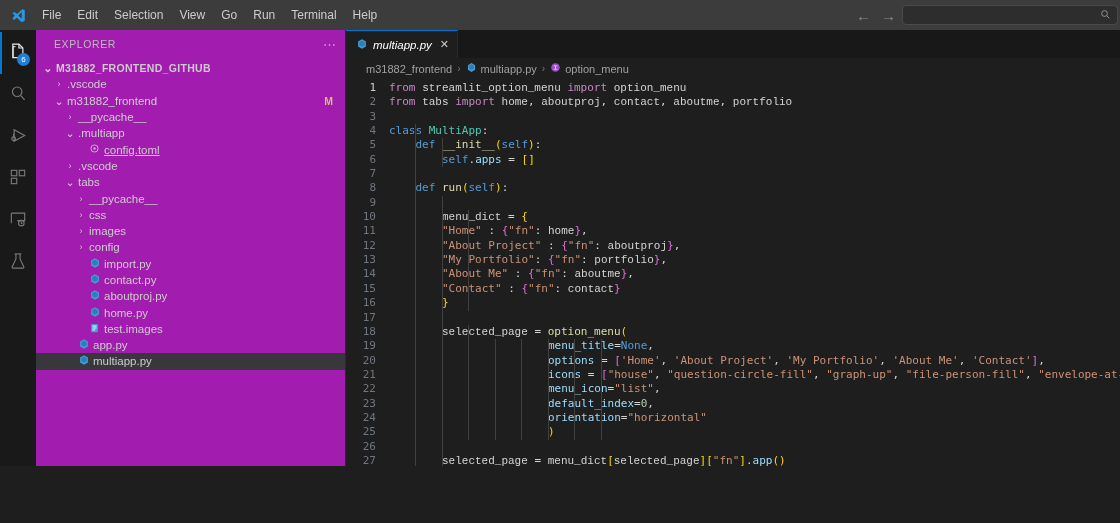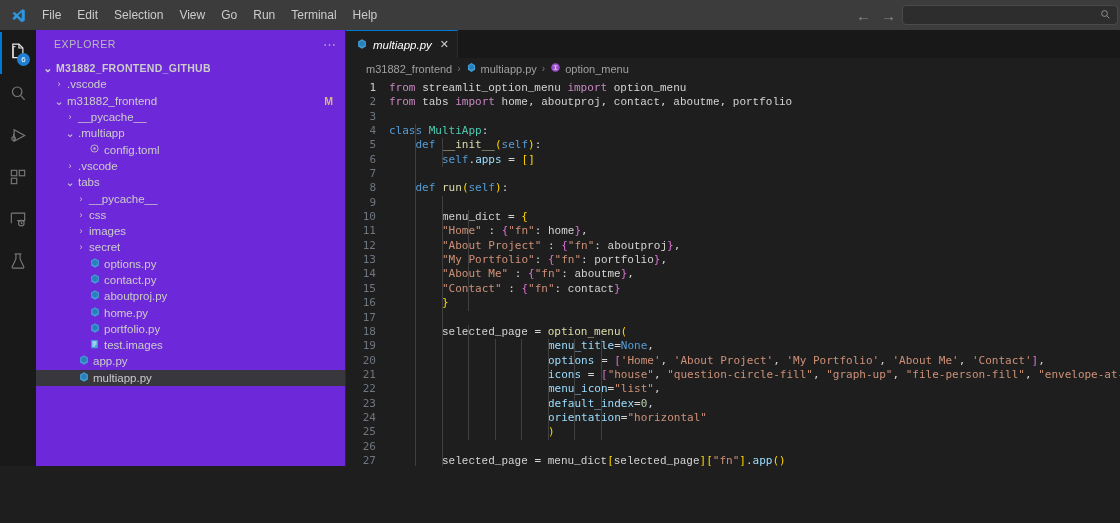--- a/index.html
+++ b/index.html
@@ -50,21 +50,21 @@
   }
   .act-badge {
     position: absolute; right: 6px; bottom: 8px; min-width: 13px; height: 13px;
     background: #1f7fd4; color: #fff; font-size: 8px; border-radius: 7px;
     display: flex; align-items: center; justify-content: center; padding: 0 3px;
     font-family: "Liberation Sans", sans-serif;
   }
 
   
   .sidebar {
-    width: 310px; min-width: 310px; background: #6d28d9;
+    width: 310px; min-width: 310px; background: #a21caf;
     display: flex; flex-direction: column; border-right: 1px solid #2b2b2b;
   }
   .sidebar-header {
     height: 28px; display: flex; align-items: center; justify-content: space-between;
     padding: 0 8px 0 18px;
   }
   .sidebar-title { color: #bbbbbb; font-size: 10.5px; letter-spacing: .6px; }
   .sidebar-actions { color: #bbbbbb; font-size: 13px; letter-spacing: 1px; cursor: default; }
   .tree { flex: 1; overflow: hidden; padding-top: 2px; }
   .trow {
@@ -244,21 +244,21 @@
             <span class="tmod">M</span>
           </div>
           <div class="trow" style="padding-left: 28px;">
             <span class="chev">›</span>
             <span class="tlabel">__pycache__</span>
           </div>
           <div class="trow" style="padding-left: 28px;">
             <span class="chev" style="font-size: 11px; line-height: 6px;">⌄</span>
             <span class="tlabel">.multiapp</span>
           </div>
-          <div class="trow" style="padding-left: 39px;">
+          <div class="trow" style="padding-left: 39px; text-decoration: underline;">
             <span class="chev"></span>
             <span class="ticon"><svg width="11" height="11" viewBox="0 0 16 16">
                 <circle cx="8" cy="8" r="5.2" fill="none" stroke="#bdbdbd" stroke-width="1.4"></circle>
                 <circle cx="8" cy="8" r="1.7" fill="#bdbdbd"></circle>
               </svg></span>
             <span class="tlabel">config.toml</span>
           </div>
           <div class="trow" style="padding-left: 28px;">
             <span class="chev">›</span>
             <span class="tlabel">.vscode</span>
@@ -274,29 +274,29 @@
           <div class="trow" style="padding-left: 39px;">
             <span class="chev">›</span>
             <span class="tlabel">css</span>
           </div>
           <div class="trow" style="padding-left: 39px;">
             <span class="chev">›</span>
             <span class="tlabel">images</span>
           </div>
           <div class="trow" style="padding-left: 39px;">
             <span class="chev">›</span>
-            <span class="tlabel">secret</span>
-          </div>
-          <div class="trow" style="padding-left: 39px;">
-            <span class="chev"></span>
-            <span class="ticon"><svg width="12" height="12" viewBox="0 0 16 16">
-                <path d="M8 1.6 13.2 4.6v6.8L8 14.4 2.8 11.4V4.6z" fill="#3f9fd6"></path>
-                <path d="M8 3.4 11.6 5.5v4.1L8 11.7 4.4 9.6V5.5z" fill="#2b7fb8"></path>
-              </svg></span>
-            <span class="tlabel">options.py</span>
+            <span class="tlabel">config</span>
+          </div>
+          <div class="trow" style="padding-left: 39px;">
+            <span class="chev"></span>
+            <span class="ticon"><svg width="12" height="12" viewBox="0 0 16 16">
+                <path d="M8 1.6 13.2 4.6v6.8L8 14.4 2.8 11.4V4.6z" fill="#3f9fd6"></path>
+                <path d="M8 3.4 11.6 5.5v4.1L8 11.7 4.4 9.6V5.5z" fill="#2b7fb8"></path>
+              </svg></span>
+            <span class="tlabel">import.py</span>
           </div>
           <div class="trow" style="padding-left: 39px;">
             <span class="chev"></span>
             <span class="ticon"><svg width="12" height="12" viewBox="0 0 16 16">
                 <path d="M8 1.6 13.2 4.6v6.8L8 14.4 2.8 11.4V4.6z" fill="#3f9fd6"></path>
                 <path d="M8 3.4 11.6 5.5v4.1L8 11.7 4.4 9.6V5.5z" fill="#2b7fb8"></path>
               </svg></span>
             <span class="tlabel">contact.py</span>
           </div>
           <div class="trow" style="padding-left: 39px;">
@@ -307,28 +307,20 @@
               </svg></span>
             <span class="tlabel">aboutproj.py</span>
           </div>
           <div class="trow" style="padding-left: 39px;">
             <span class="chev"></span>
             <span class="ticon"><svg width="12" height="12" viewBox="0 0 16 16">
                 <path d="M8 1.6 13.2 4.6v6.8L8 14.4 2.8 11.4V4.6z" fill="#3f9fd6"></path>
                 <path d="M8 3.4 11.6 5.5v4.1L8 11.7 4.4 9.6V5.5z" fill="#2b7fb8"></path>
               </svg></span>
             <span class="tlabel">home.py</span>
-          </div>
-          <div class="trow" style="padding-left: 39px;">
-            <span class="chev"></span>
-            <span class="ticon"><svg width="12" height="12" viewBox="0 0 16 16">
-                <path d="M8 1.6 13.2 4.6v6.8L8 14.4 2.8 11.4V4.6z" fill="#3f9fd6"></path>
-                <path d="M8 3.4 11.6 5.5v4.1L8 11.7 4.4 9.6V5.5z" fill="#2b7fb8"></path>
-              </svg></span>
-            <span class="tlabel">portfolio.py</span>
           </div>
           <div class="trow" style="padding-left: 39px;">
             <span class="chev"></span>
             <span class="ticon"><svg width="11" height="12" viewBox="0 0 16 16">
                 <rect x="3" y="2" width="10" height="12" rx="1" fill="#3f9fd6"></rect>
                 <rect x="5" y="4.5" width="6" height="1.4" fill="#fff"></rect>
                 <rect x="5" y="7.3" width="6" height="1.4" fill="#fff"></rect>
                 <rect x="5" y="10.1" width="4" height="1.4" fill="#fff"></rect>
               </svg></span>
             <span class="tlabel">test.images</span>

